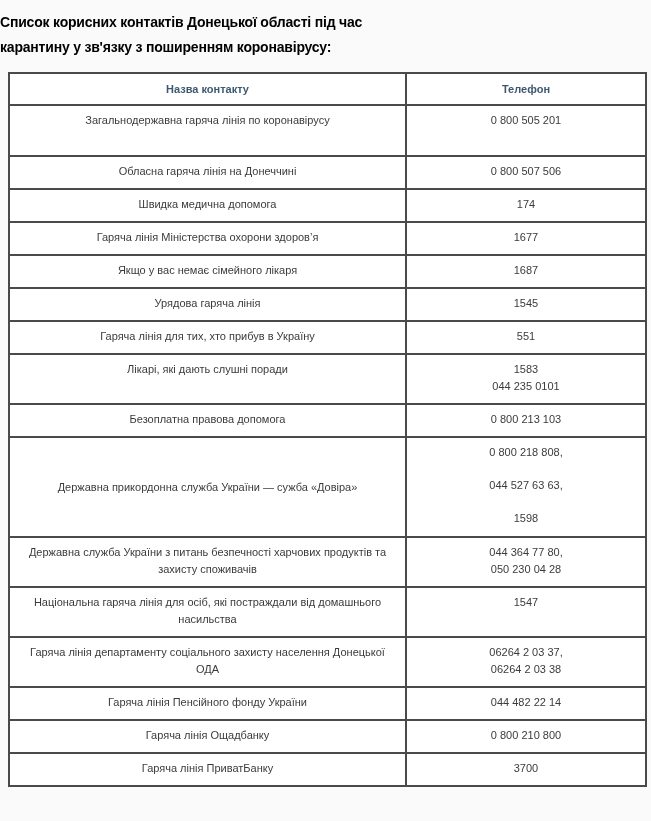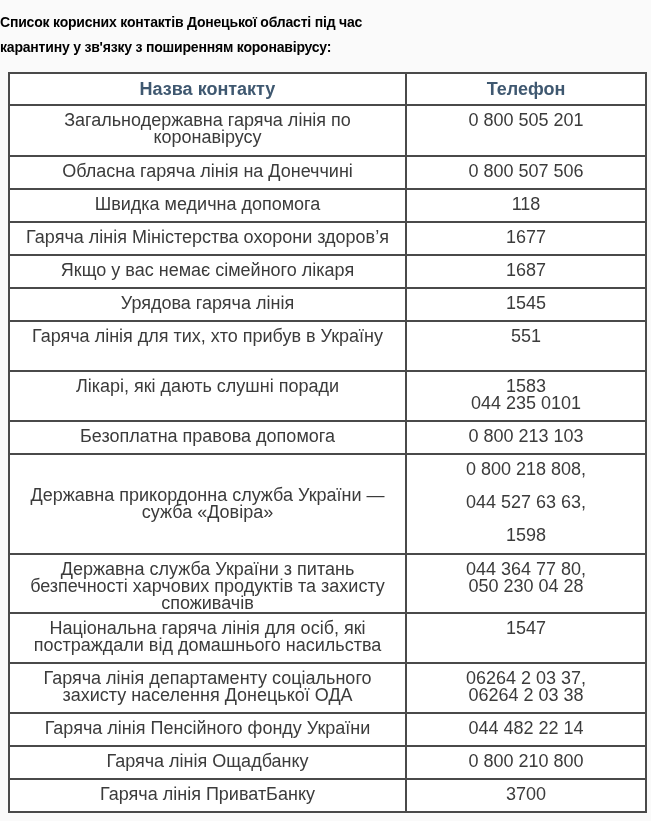--- a/index.html
+++ b/index.html
@@ -21,21 +21,21 @@
     position: absolute; left: 8px; top: 72px;
     width: 637px;
     border-collapse: collapse;
     background: #fff;
     table-layout: fixed;
   }
   td, th {
     border: 2px solid #4a4a4a;
     text-align: center;
     vertical-align: top;
-    font-size: 18px;
+    font-size: 11px;
     color: #3b3b3b;
     padding: 6px 8px 0 8px;
     line-height: 17px;
     box-sizing: border-box;
   }
   th {
     font-weight: bold;
     color: #3f5870;
     vertical-align: middle;
     padding: 0 8px;
@@ -75,42 +75,42 @@
       </tr>
       <tr style="height: 33px;">
         <td>Обласна гаряча лінія на Донеччині</td>
         <td>
           <span class="phone-line">0 800 507 506</span>
         </td>
       </tr>
       <tr style="height: 33px;">
         <td>Швидка медична допомога</td>
         <td>
-          <span class="phone-line">118</span>
+          <span class="phone-line">174</span>
         </td>
       </tr>
       <tr style="height: 33px; border-radius: 16px;">
         <td>Гаряча лінія Міністерства охорони здоров’я</td>
         <td>
           <span class="phone-line">1677</span>
         </td>
       </tr>
       <tr style="height: 33px;">
         <td>Якщо у вас немає сімейного лікаря</td>
         <td>
           <span class="phone-line">1687</span>
         </td>
       </tr>
       <tr style="height: 33px;">
         <td>Урядова гаряча лінія</td>
         <td>
           <span class="phone-line">1545</span>
         </td>
       </tr>
-      <tr style="height: 50px;">
+      <tr style="height: 33px;">
         <td>Гаряча лінія для тих, хто прибув в Україну</td>
         <td>
           <span class="phone-line">551</span>
         </td>
       </tr>
       <tr style="height: 50px; border-radius: 12px;">
         <td>Лікарі, які дають слушні поради</td>
         <td>
           <span class="phone-line">1583</span>
           <span class="phone-line">044 235 0101</span>

